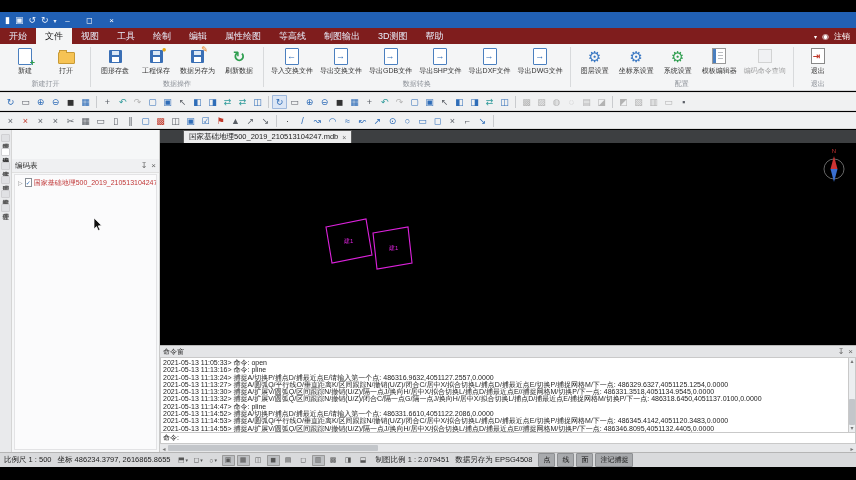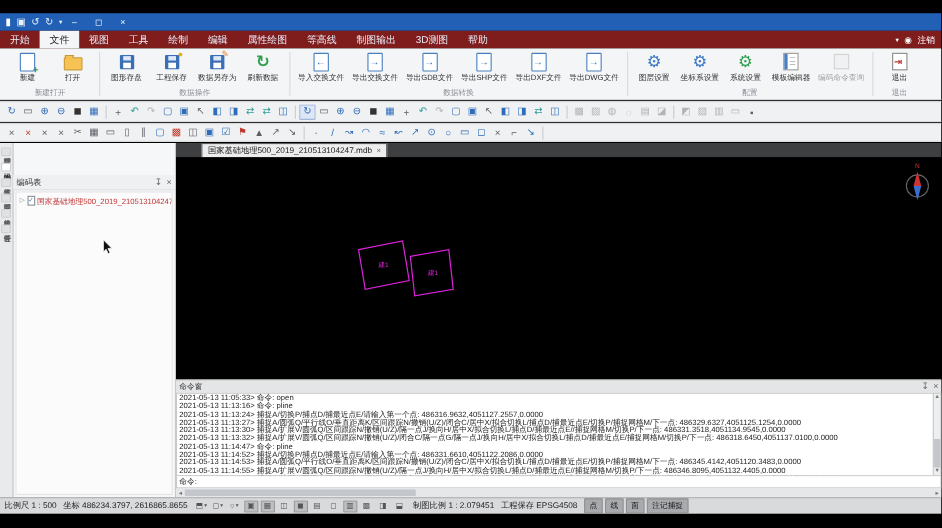--- a/index.html
+++ b/index.html
@@ -512,21 +512,21 @@
         <span class="stg">◫</span>
         <span class="stg pressed">◼</span>
         <span class="stg">▤</span>
         <span class="stg">◻</span>
         <span class="stg pressed">▥</span>
         <span class="stg">▩</span>
         <span class="stg">◨</span>
         <span class="stg">⬓</span>
       </span>
     <span>制图比例 1 : 2.079451</span>
-    <span>工程保存 EPSG4508</span>
+    <span>数据另存为 EPSG4508</span>
     <span id="mode-buttons">
         <span class="modebtn">点</span>
         <span class="modebtn">线</span>
         <span class="modebtn">面</span>
         <span class="modebtn">注记捕捉</span>
       </span>
   </div>
 
   <svg id="cursor" class="abs" viewBox="0 0 10 14">
     <polygon points="1,0 1,11 3.5,8.6 5.3,12.6 7,11.8 5.2,7.9 8.6,7.6" fill="#111" stroke="#fff" stroke-width="0.7"></polygon>

